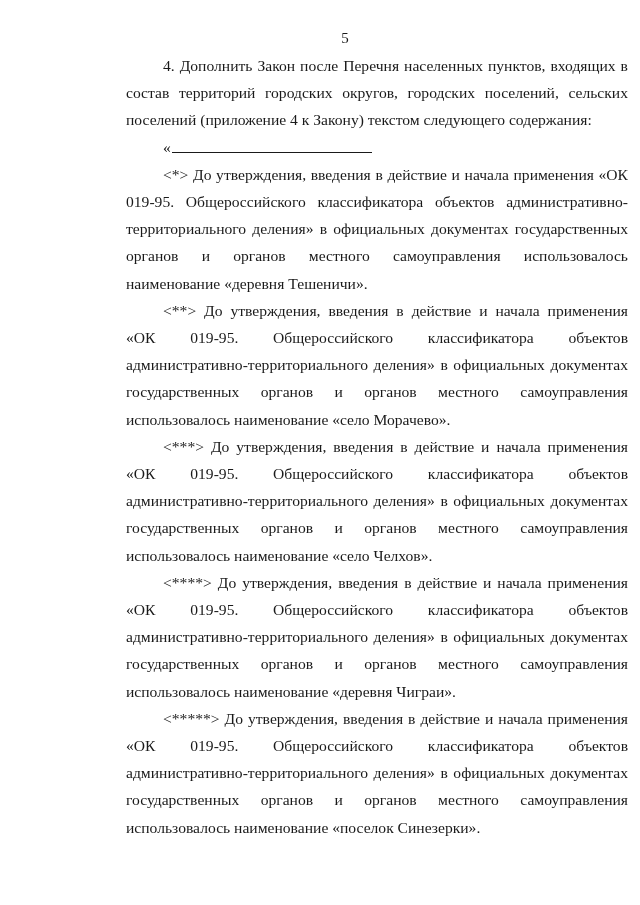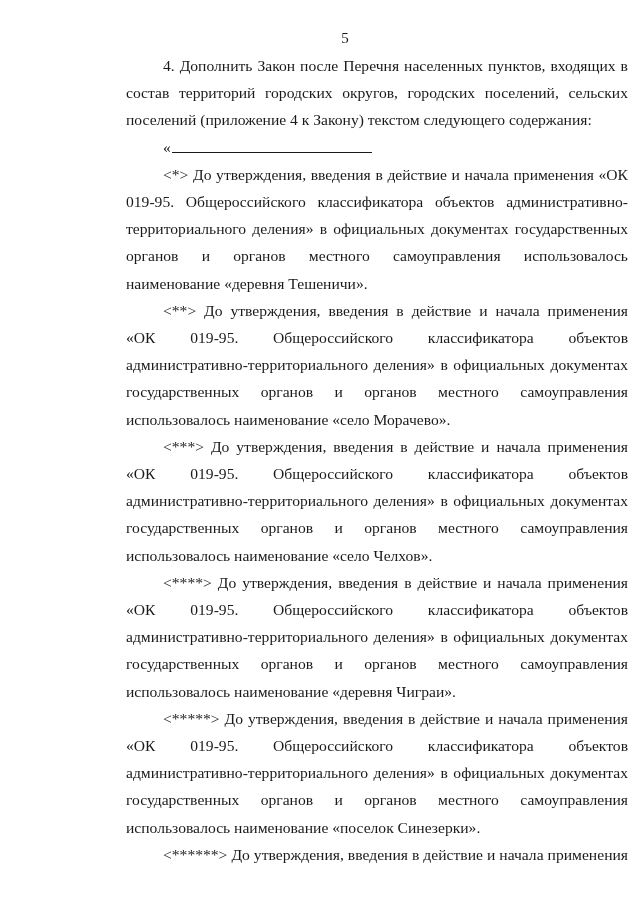--- a/index.html
+++ b/index.html
@@ -67,14 +67,13 @@
 
   <p class="quote-line">
     <span class="quote-mark">«</span><span class="underline-blank"></span>
   </p>
 
   <p class="para">&lt;*&gt; До утверждения, введения в действие и начала применения «ОК 019-95. Общероссийского классификатора объектов административно-территориального деления» в официальных документах государственных органов и органов местного самоуправления использовалось наименование «деревня Тешеничи».</p>
   <p class="para">&lt;**&gt; До утверждения, введения в действие и начала применения «ОК 019-95. Общероссийского классификатора объектов административно-территориального деления» в официальных документах государственных органов и органов местного самоуправления использовалось наименование «село Морачево».</p>
   <p class="para">&lt;***&gt; До утверждения, введения в действие и начала применения «ОК 019-95. Общероссийского классификатора объектов административно-территориального деления» в официальных документах государственных органов и органов местного самоуправления использовалось наименование «село Челхов».</p>
   <p class="para">&lt;****&gt; До утверждения, введения в действие и начала применения «ОК 019-95. Общероссийского классификатора объектов административно-территориального деления» в официальных документах государственных органов и органов местного самоуправления использовалось наименование «деревня Чиграи».</p>
   <p class="para">&lt;*****&gt; До утверждения, введения в действие и начала применения «ОК 019-95. Общероссийского классификатора объектов административно-территориального деления» в официальных документах государственных органов и органов местного самоуправления использовалось наименование «поселок Синезерки».</p>
-  <p class="para" style="text-align-last: justify;">&lt;******&gt; До утверждения, введения в действие и начала применения</p>
 </div>
 
 </body></html>

